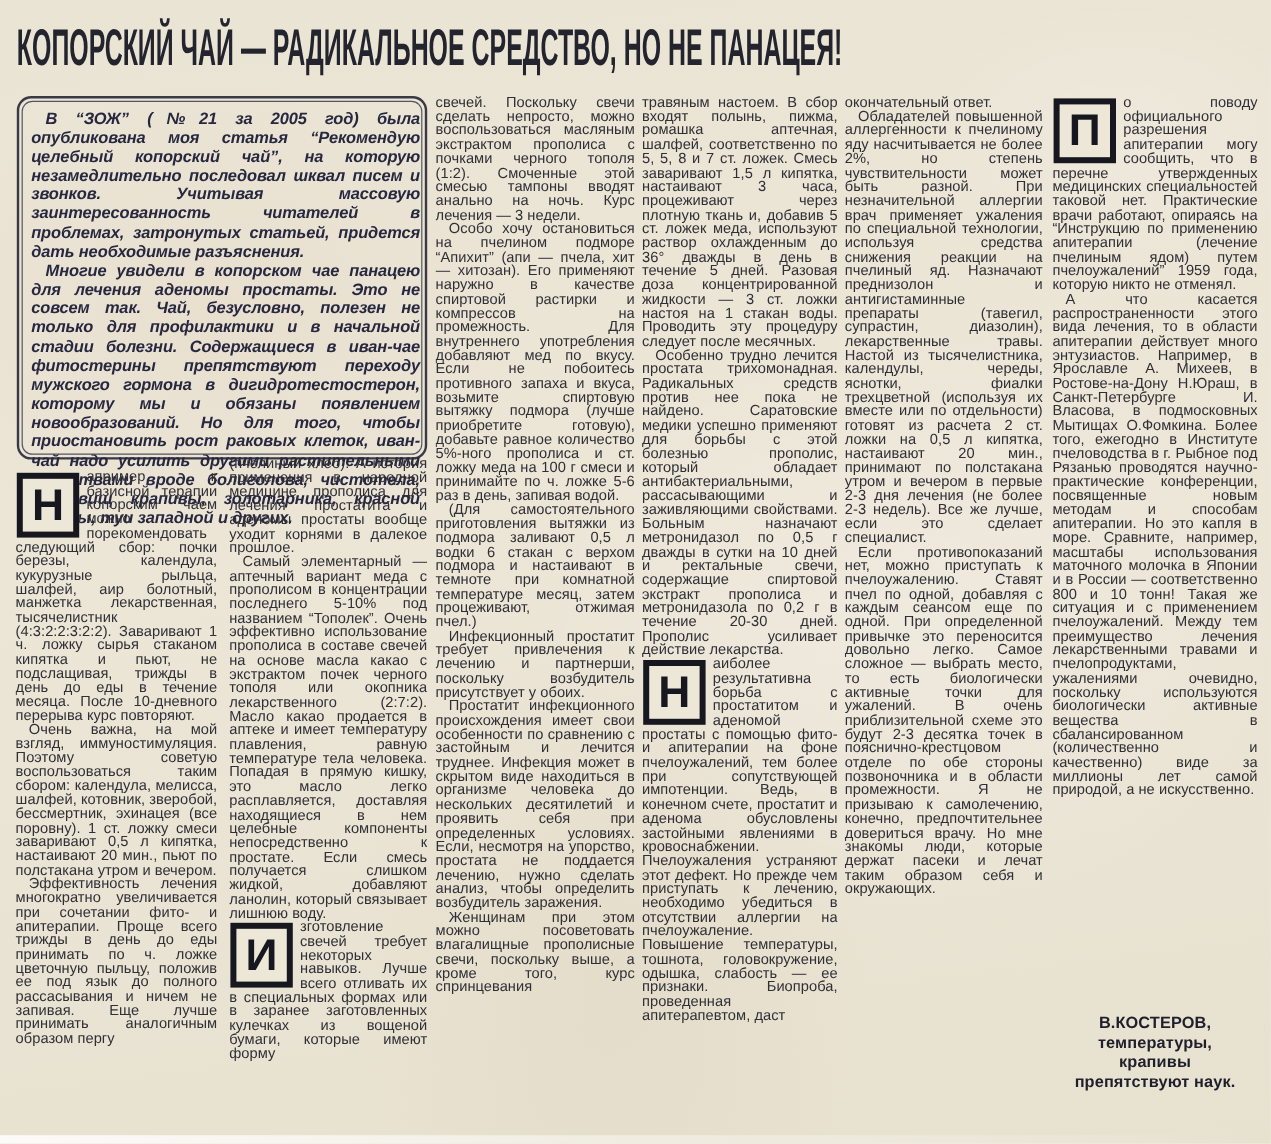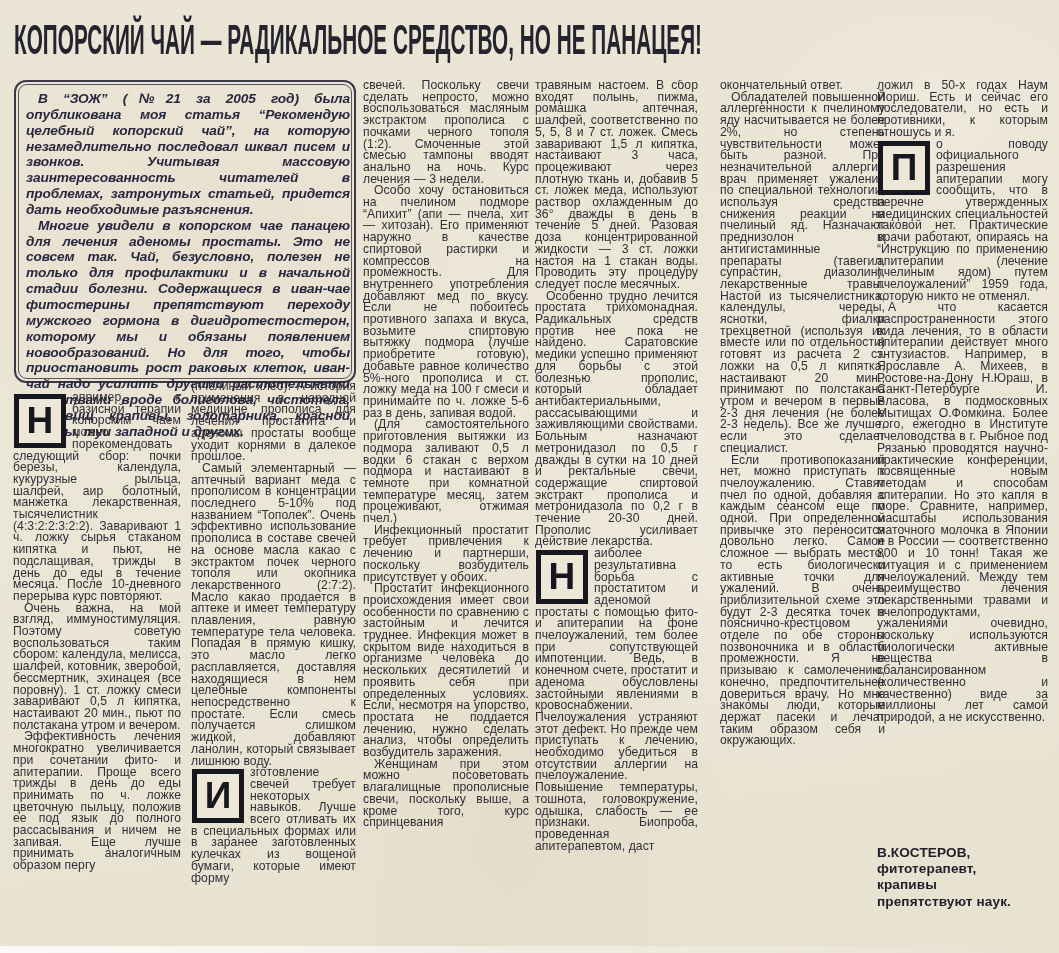--- a/index.html
+++ b/index.html
@@ -46,25 +46,25 @@
   .dropcap {
     float: left; width: 42px; height: 44px; margin: 2px 6px 1px 1px;
     border: 5px solid #17181f; background: #ece7d7; color: #17181f;
     font-weight: bold; font-size: 37px; line-height: 44px; text-align: center;
     text-indent: 0;
   }
   .col-1 { left: 13px;  top: 392px; width: 168px; height: 558px; }
   .col-2 { left: 191px; top: 368px; width: 165px; height: 558px; margin-top: 13px; }
   .col-3 { left: 363px; top: 80px;  width: 166px; height: 870px; }
   .col-4 { left: 535px; top: 80px;  width: 163px; height: 870px; }
-  .col-5 { left: 704px; top: 80px;  width: 165px; height: 870px; margin-left: 16px; }
+  .col-5 { left: 704px; top: 80px;  width: 165px; height: 870px; }
   .col-6 { left: 877px; top: 80px;  width: 171px; height: 762px; }
   .signature {
     position: absolute; left: 877px; top: 845px; width: 171px;
-    text-align: left; font-weight: bold; font-size: 13.6px;
+    text-align: center; font-weight: bold; font-size: 13.6px;
     line-height: 16.2px; color: #1e1f2b; letter-spacing: 0.1px;
   }
 </style>
 </head>
 <body>
 
 <div class="page">
 
   <svg class="headline" width="692" height="54" viewBox="0 0 692 54">
     <text x="0" y="42" font-size="43" font-weight="bold" font-family="Liberation Sans, sans-serif" fill="#23242e" textLength="688" lengthAdjust="spacingAndGlyphs">КОПОРСКИЙ ЧАЙ — РАДИКАЛЬНОЕ СРЕДСТВО, НО НЕ ПАНАЦЕЯ!</text>
@@ -97,26 +97,25 @@
       <p class="cont">травяным настоем. В сбор входят полынь, пижма, ромашка аптечная, шалфей, соответственно по 5, 5, 8 и 7 ст. ложек. Смесь заваривают 1,5 л кипятка, настаивают 3 часа, процеживают через плотную ткань и, добавив 5 ст. ложек меда, используют раствор охлажденным до 36° дважды в день в течение 5 дней. Разовая доза концентрированной жидкости — 3 ст. ложки настоя на 1 стакан воды. Проводить эту процедуру следует после месячных.</p>
       <p>Особенно трудно лечится простата трихомонадная. Радикальных средств против нее пока не найдено. Саратовские медики успешно применяют для борьбы с этой болезнью прополис, который обладает антибактериальными, рассасывающими и заживляющими свойствами. Больным назначают метронидазол по 0,5 г дважды в сутки на 10 дней и ректальные свечи, содержащие спиртовой экстракт прополиса и метронидазола по 0,2 г в течение 20-30 дней. Прополис усиливает действие лекарства.</p>
       <p class="dcpar"><span class="dropcap">Н</span>аиболее результативна борьба с простатитом и аденомой простаты с помощью фито- и апитерапии на фоне пчелоужалений, тем более при сопутствующей импотенции. Ведь, в конечном счете, простатит и аденома обусловлены застойными явлениями в кровоснабжении. Пчелоужаления устраняют этот дефект. Но прежде чем приступать к лечению, необходимо убедиться в отсутствии аллергии на пчелоужаление. Повышение температуры, тошнота, головокружение, одышка, слабость — ее признаки. Биопроба, проведенная апитерапевтом, даст</p>
     </div>
   <div class="col col-5">
       <p class="cont">окончательный ответ.</p>
       <p>Обладателей повышенной аллергенности к пчелиному яду насчитывается не более 2%, но степень чувствительности может быть разной. При незначительной аллергии врач применяет ужаления по специальной технологии, используя средства снижения реакции на пчелиный яд. Назначают преднизолон и антигистаминные препараты (тавегил, супрастин, диазолин), лекарственные травы. Настой из тысячелистника, календулы, череды, яснотки, фиалки трехцветной (используя их вместе или по отдельности) готовят из расчета 2 ст. ложки на 0,5 л кипятка, настаивают 20 мин., принимают по полстакана утром и вечером в первые 2-3 дня лечения (не более 2-3 недель). Все же лучше, если это сделает специалист.</p>
       <p>Если противопоказаний нет, можно приступать к пчелоужалению. Ставят пчел по одной, добавляя с каждым сеансом еще по одной. При определенной привычке это переносится довольно легко. Самое сложное — выбрать место, то есть биологически активные точки для ужалений. В очень приблизительной схеме это будут 2-3 десятка точек в пояснично-крестцовом отделе по обе стороны позвоночника и в области промежности. Я не призываю к самолечению, конечно, предпочтительнее довериться врачу. Но мне знакомы люди, которые держат пасеки и лечат таким образом себя и окружающих.</p>
     </div>
   <div class="col col-6">
-      <p class="cont">ложил в 50-х годах Наум Йориш. Есть и сейчас его последователи, но есть и противники, к которым отношусь и я.</p>
       <p class="dcpar"><span class="dropcap">П</span>о поводу официального разрешения апитерапии могу сообщить, что в перечне утвержденных медицинских специальностей таковой нет. Практические врачи работают, опираясь на “Инструкцию по применению апитерапии (лечение пчелиным ядом) путем пчелоужалений” 1959 года, которую никто не отменял.</p>
       <p>А что касается распространенности этого вида лечения, то в области апитерапии действует много энтузиастов. Например, в Ярославле А. Михеев, в Ростове-на-Дону Н.Юраш, в Санкт-Петербурге И. Власова, в подмосковных Мытищах О.Фомкина. Более того, ежегодно в Институте пчеловодства в г. Рыбное под Рязанью проводятся научно-практические конференции, посвященные новым методам и способам апитерапии. Но это капля в море. Сравните, например, масштабы использования маточного молочка в Японии и в России — соответственно 800 и 10 тонн! Такая же ситуация и с применением пчелоужалений. Между тем преимущество лечения лекарственными травами и пчелопродуктами, ужалениями очевидно, поскольку используются биологически активные вещества в сбалансированном (количественно и качественно) виде за миллионы лет самой природой, а не искусственно.</p>
     </div>
 
   <div class="signature">
     <div>В.КОСТЕРОВ,</div>
-    <div>фитотерапевт,</div>
+    <div>температуры,</div>
     <div>крапивы</div>
     <div>препятствуют наук.</div>
   </div>
 
   <div class="edge-bottom"></div>
 </div>
 
 </body></html>

